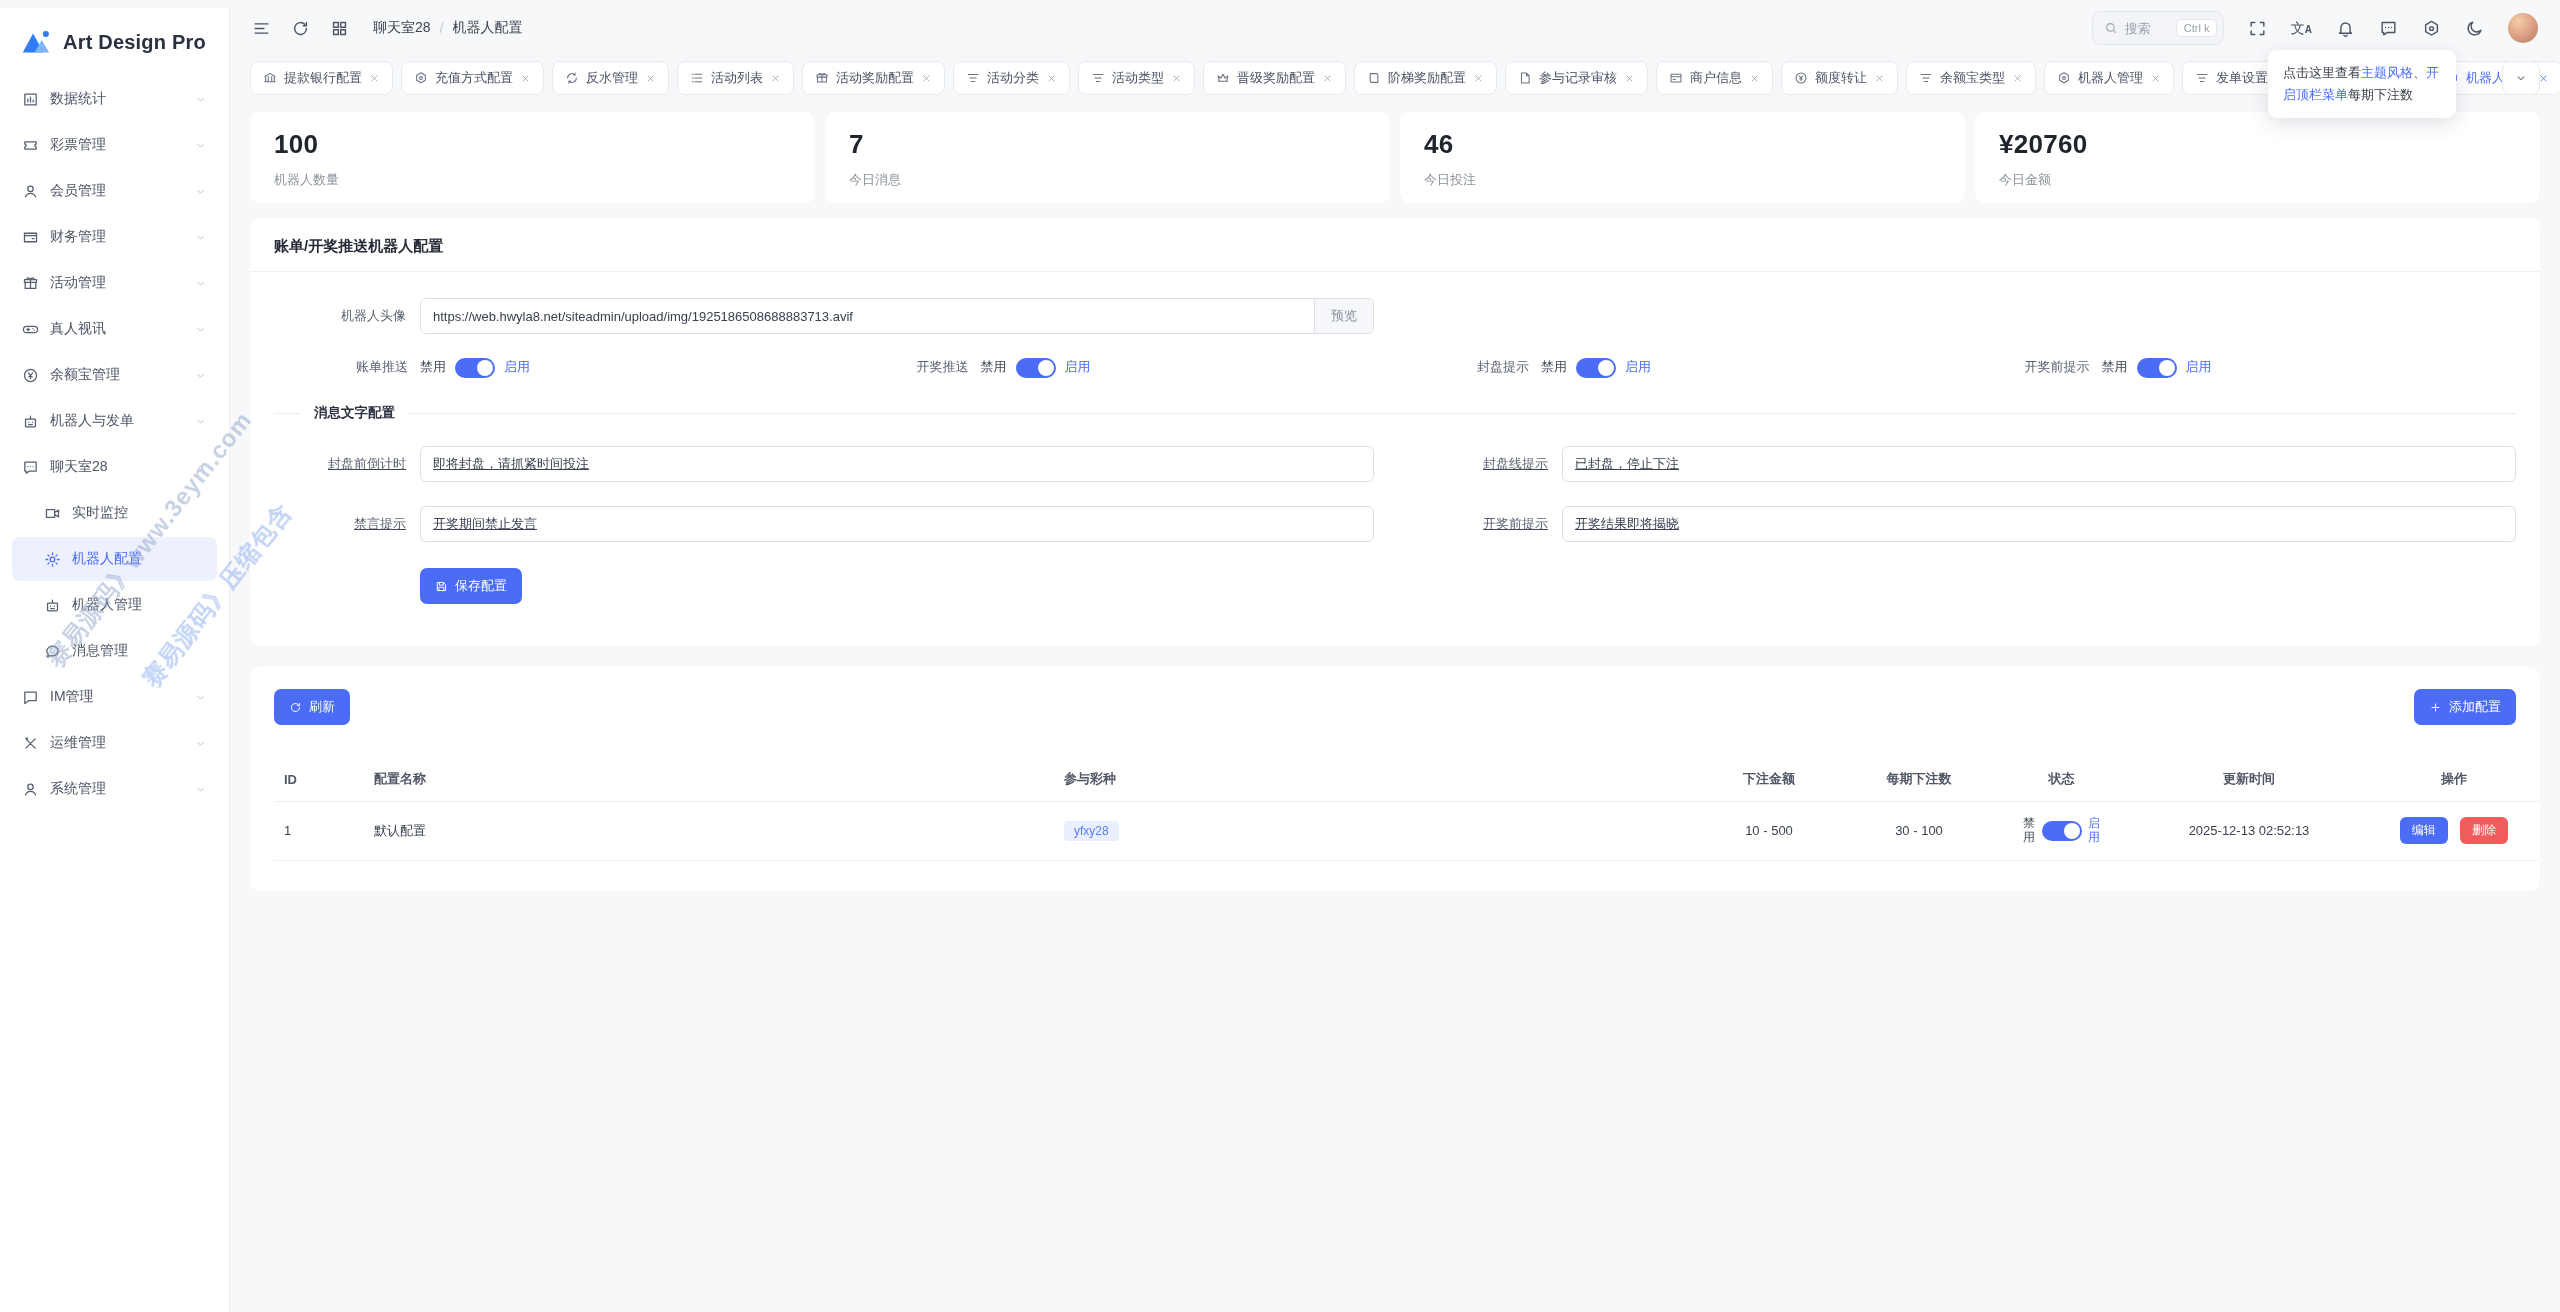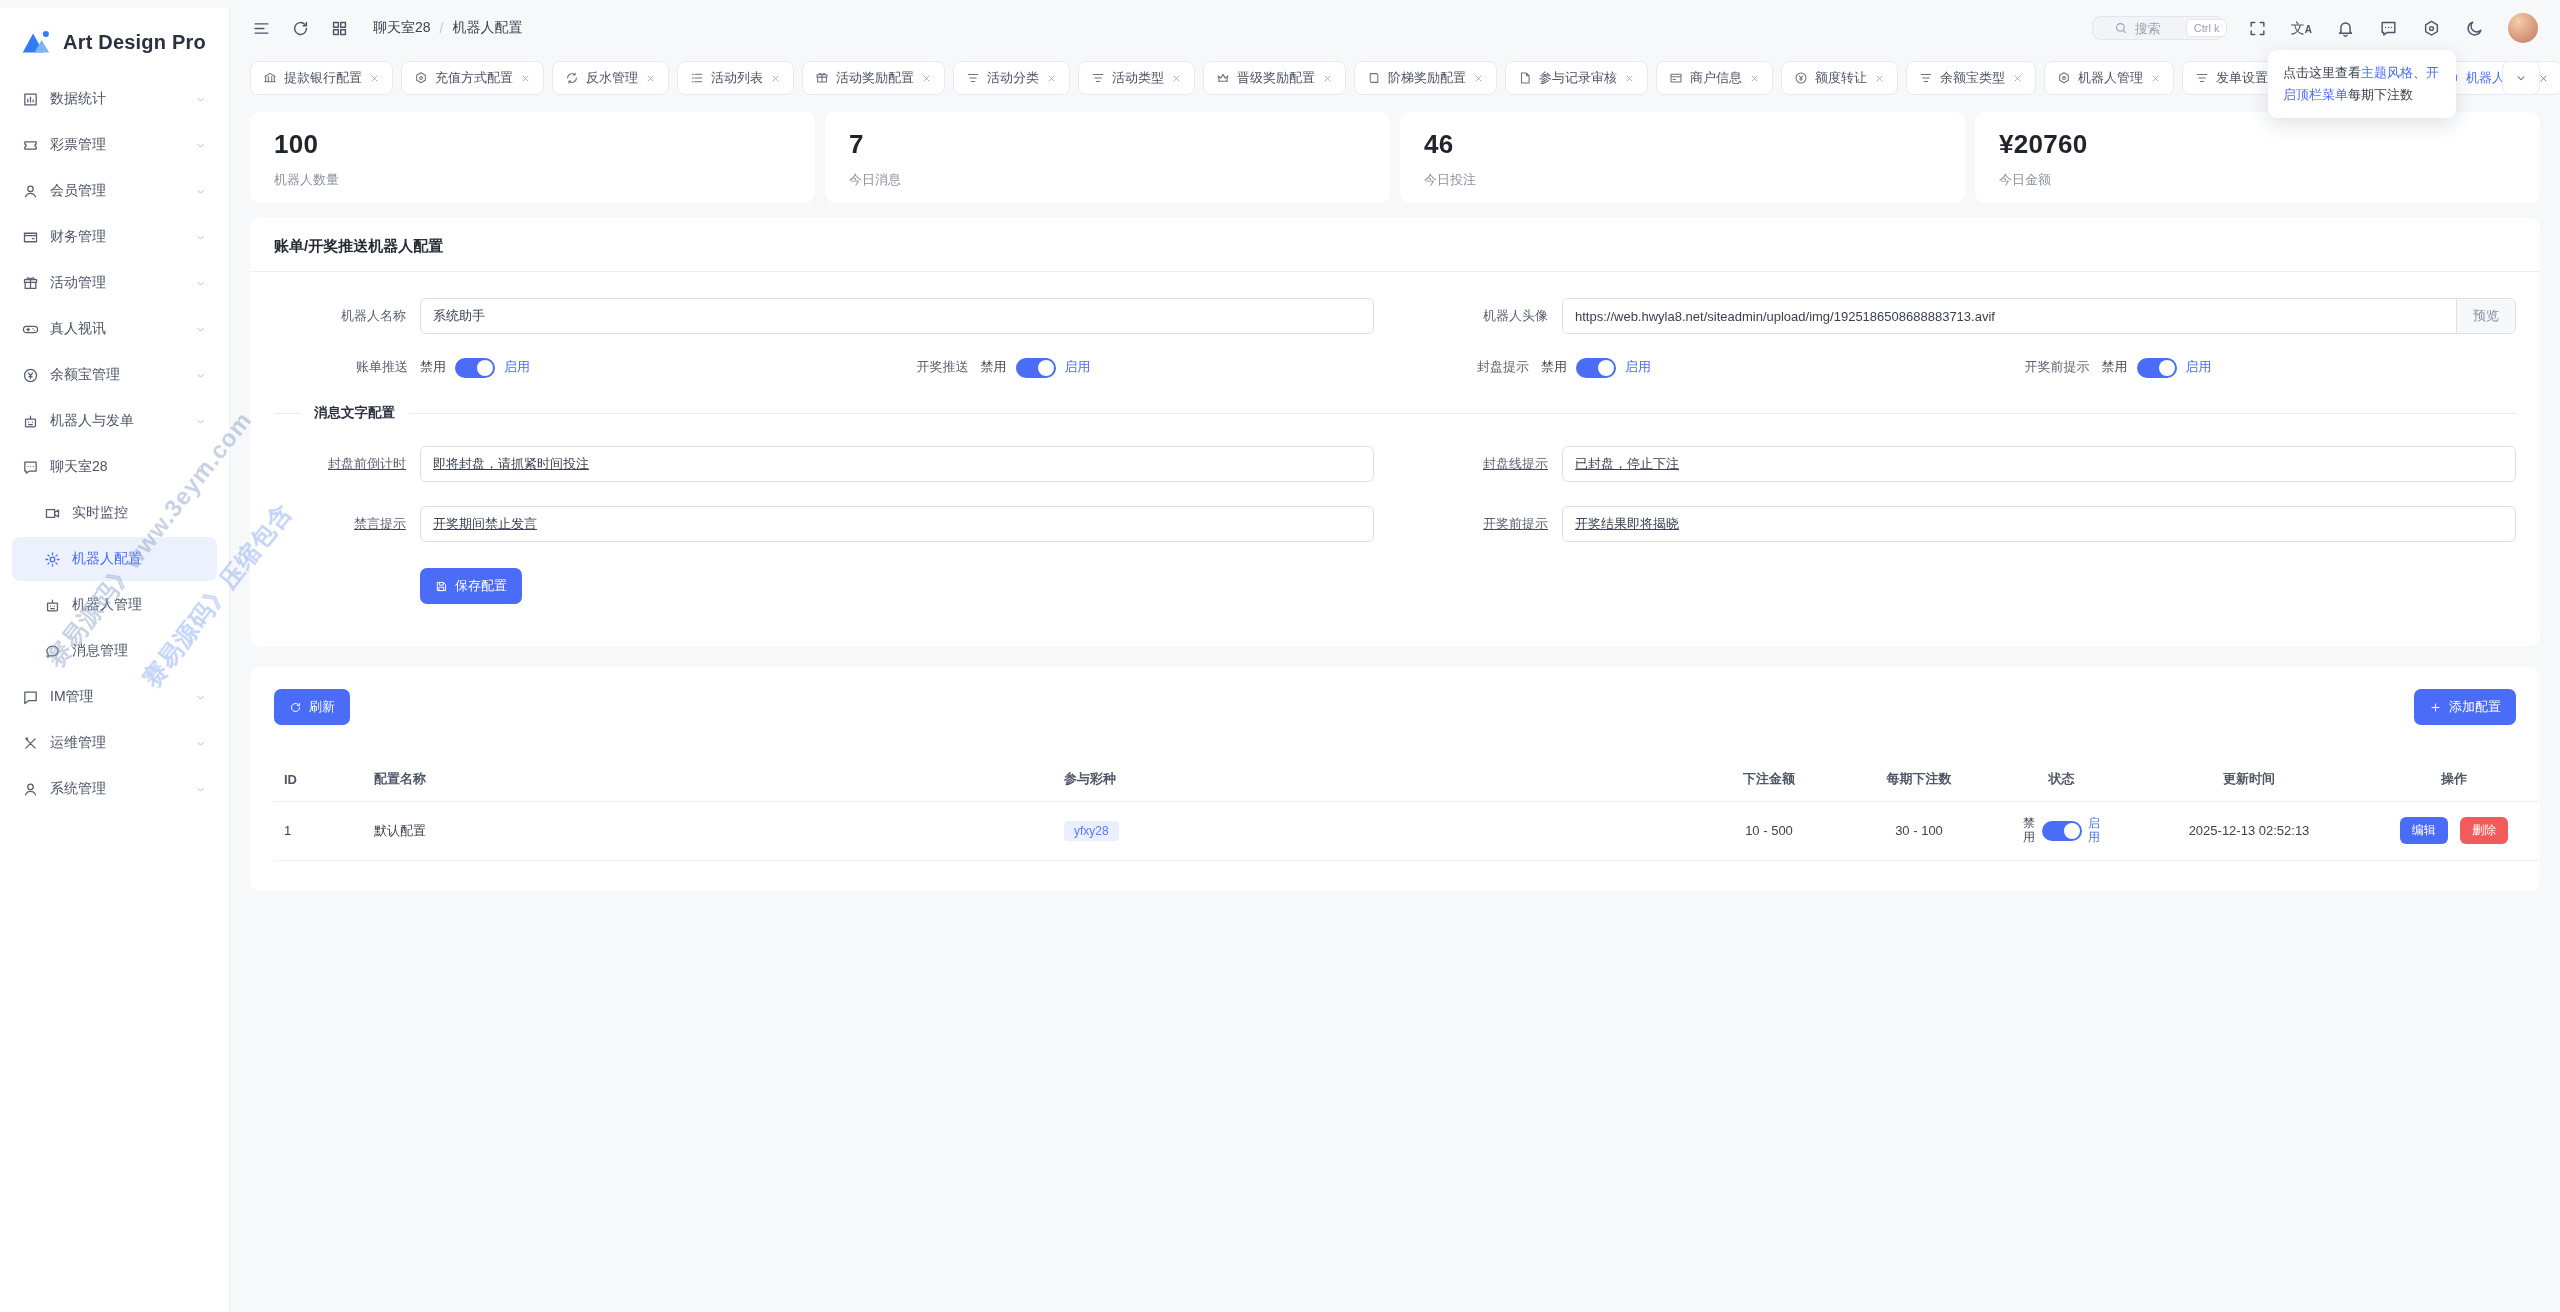--- a/index.html
+++ b/index.html
@@ -25,21 +25,21 @@
   .nav-item.active .ic { color:#4a6cf7; }
   .nav-item.sub { padding-left:32px; }
 
   
   .main { margin-left:230px; }
   .header { height:56px; display:flex; align-items:center; padding:0 22px; }
   .hbtn { width:19px; height:19px; color:#4d5466; margin-right:20px; cursor:pointer; }
   .breadcrumb { font-size:14px; color:#3c4250; margin-left:4px; display:flex; align-items:center; }
   .bc-sep { color:#c2c7d1; margin:0 9px; }
   .header-right { margin-left:auto; display:flex; align-items:center; gap:24px; }
-  .searchbox { display:flex; align-items:center; gap:7px; width:132px; height:24px; border:1px solid #e3e6ec; background:#f3f4f7; border-radius:9px; padding:0 7px 0 21px; color:#9aa1ae; }
+  .searchbox { display:flex; align-items:center; gap:7px; width:132px; height:34px; border:1px solid #e3e6ec; background:#f3f4f7; border-radius:9px; padding:0 7px 0 11px; color:#9aa1ae; }
   .searchbox .ic { width:14px; height:14px; color:#9aa1ae; }
   .searchbox input { border:none; outline:none; background:transparent; width:44px; font-size:13px; color:#6b7280; font-family:inherit; }
   .searchbox input::placeholder { color:#9aa1ae; }
   .kbd { margin-left:auto; background:#fff; border:1px solid #e3e6ec; border-radius:5px; padding:2px 7px; font-size:11px; color:#9aa1ae; white-space:nowrap; }
   .hicon { position:relative; width:19px; height:19px; color:#4d5466; cursor:pointer; }
   .trans { font-size:14px; color:#4d5466; line-height:1; cursor:pointer; white-space:nowrap; }
   .trans small { font-size:10px; font-weight:700; }
   .avatar { width:30px; height:30px; border-radius:50%; background:radial-gradient(circle at 35% 28%, #f5cda9 0%, #e0a488 45%, #b57866 100%); cursor:pointer; }
 
   
@@ -630,24 +630,20 @@
       <div class="stat-value">¥20760</div>
       <div class="stat-label">今日金额</div>
     </div>
   </div>
 
   <section class="panel">
     <div class="panel-title">账单/开奖推送机器人配置</div>
     <div class="panel-divider"></div>
 
     <div class="form-grid">
-      <div class="frow">
-        <span class="flabel">机器人名称</span>
-        <input class="finput" value="系统助手" style="">
-      </div>
       <div class="frow">
         <span class="flabel">机器人头像</span>
         <div class="input-group">
           <input value="https://web.hwyla8.net/siteadmin/upload/img/1925186508688883713.avif" style="">
           <span class="input-append">预览</span>
         </div>
       </div>
     </div>
 
     <div class="toggles">

